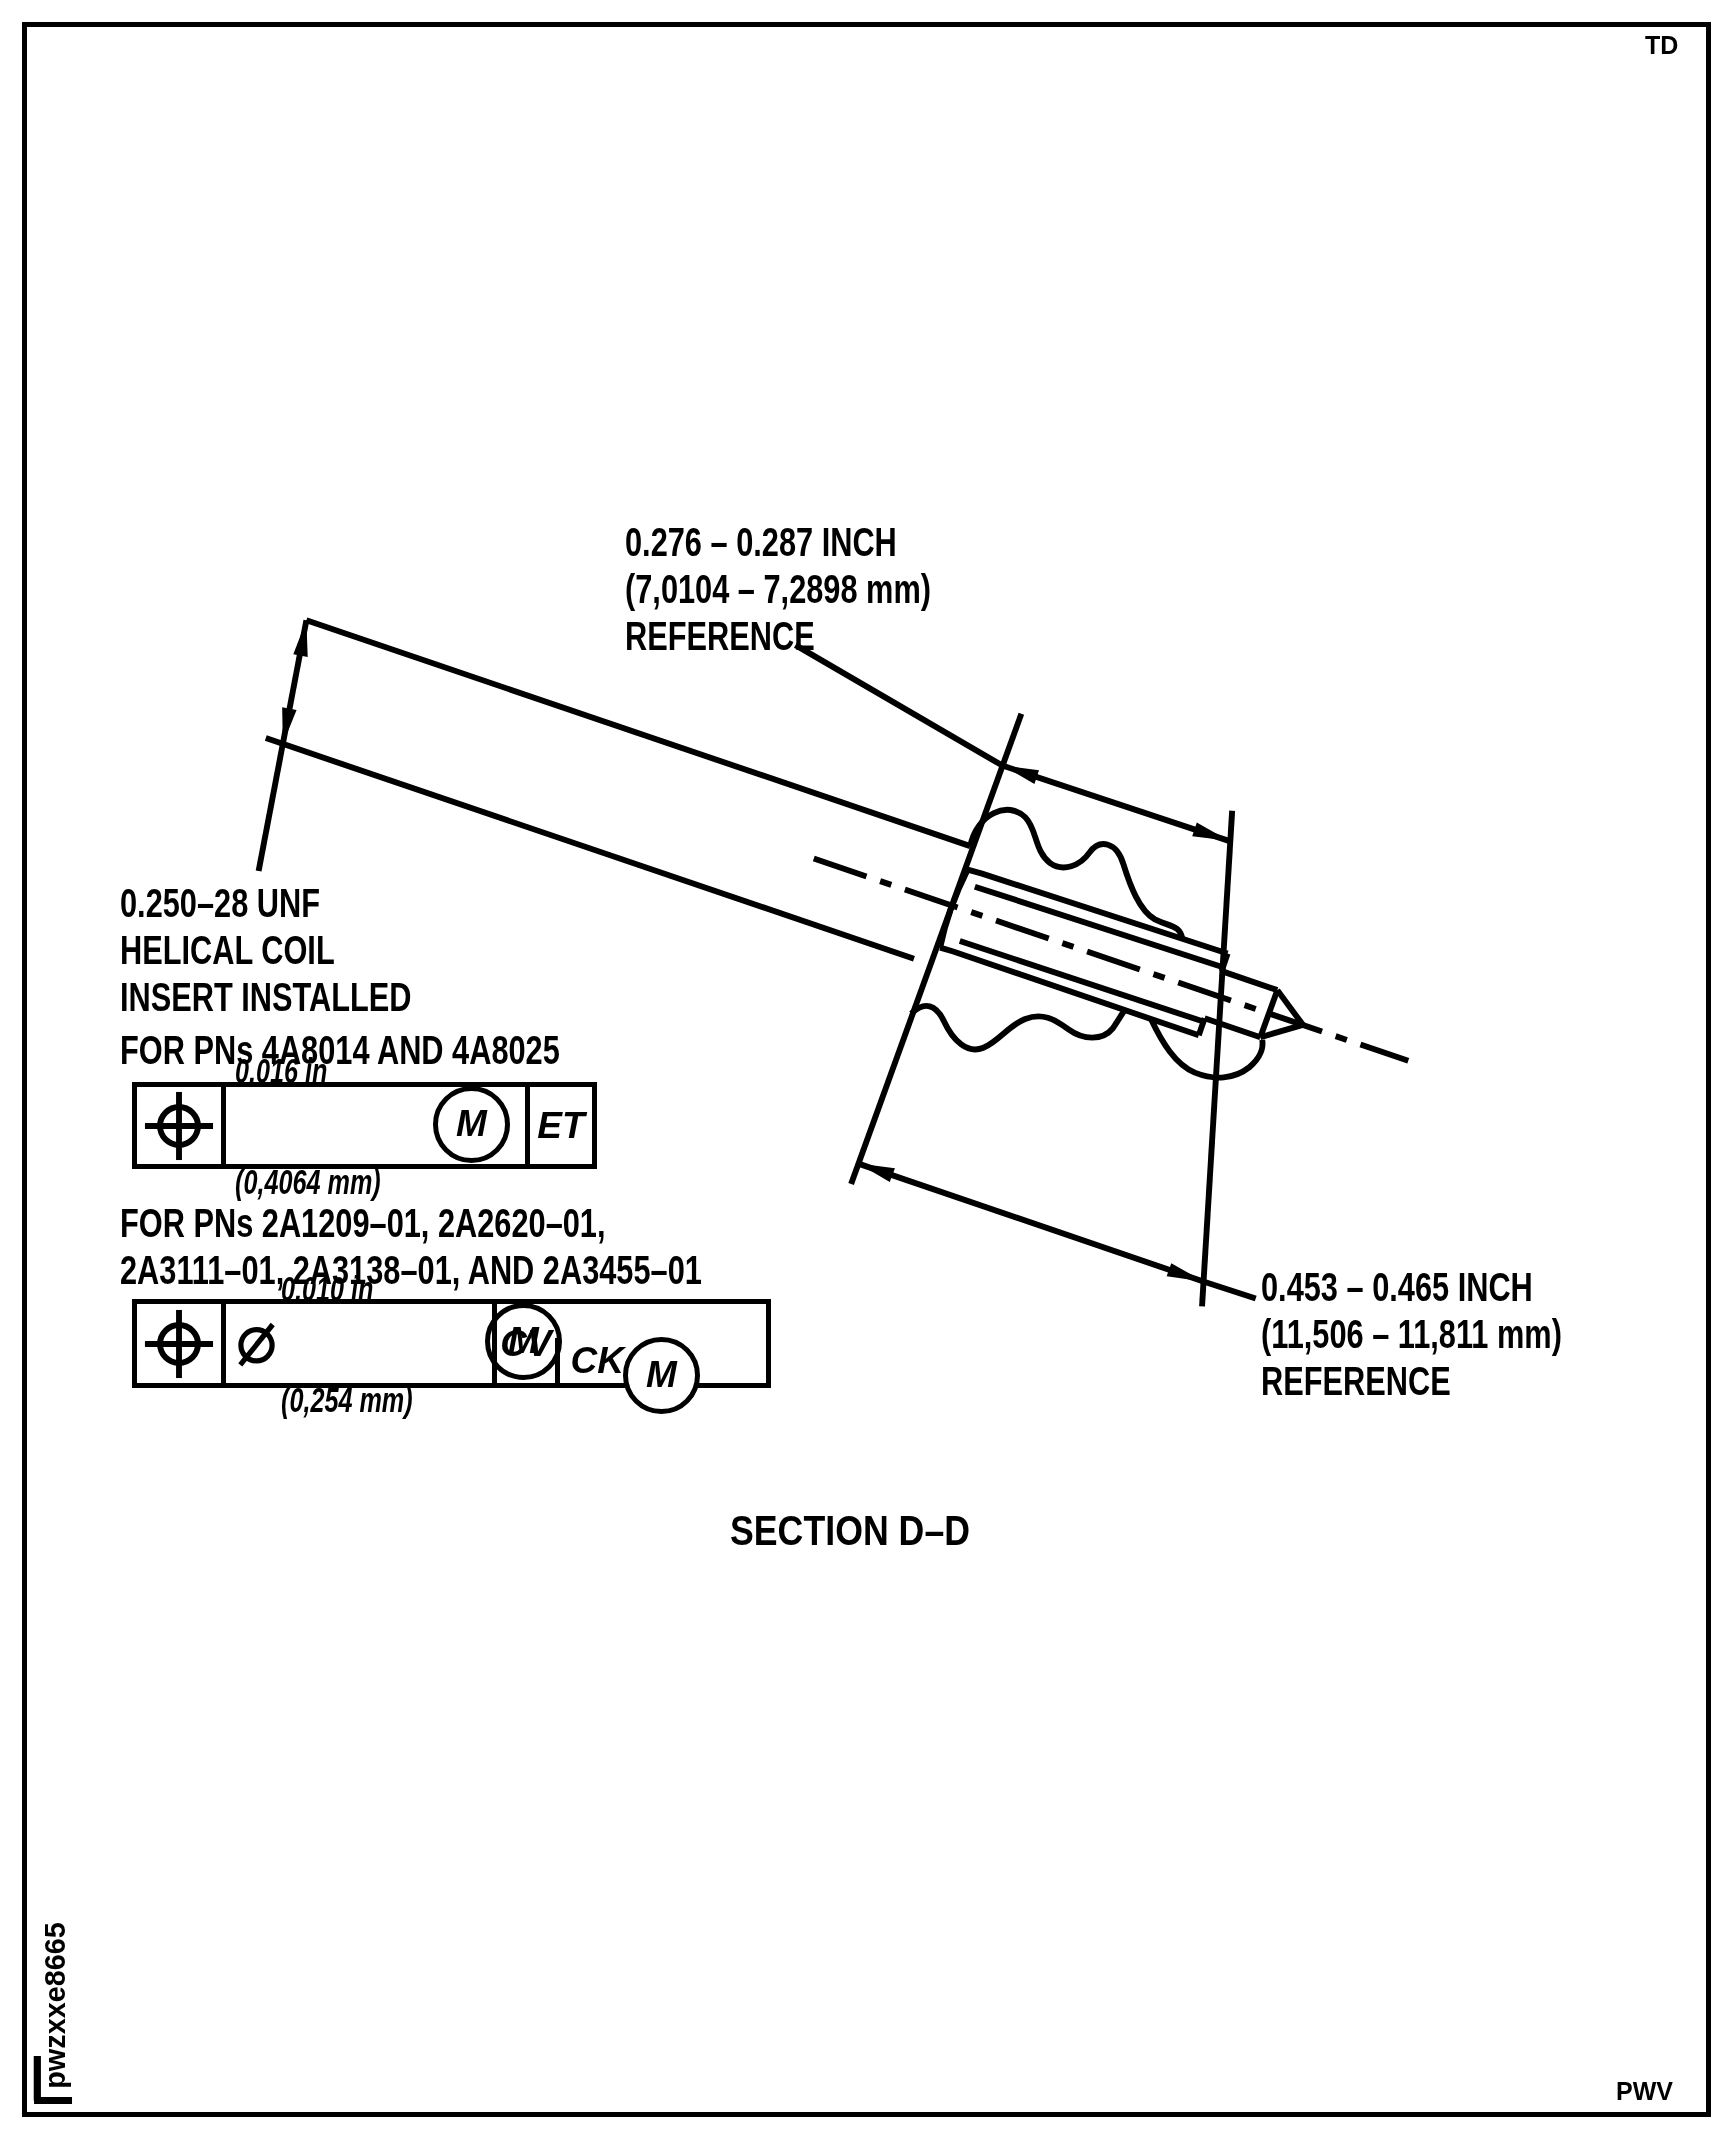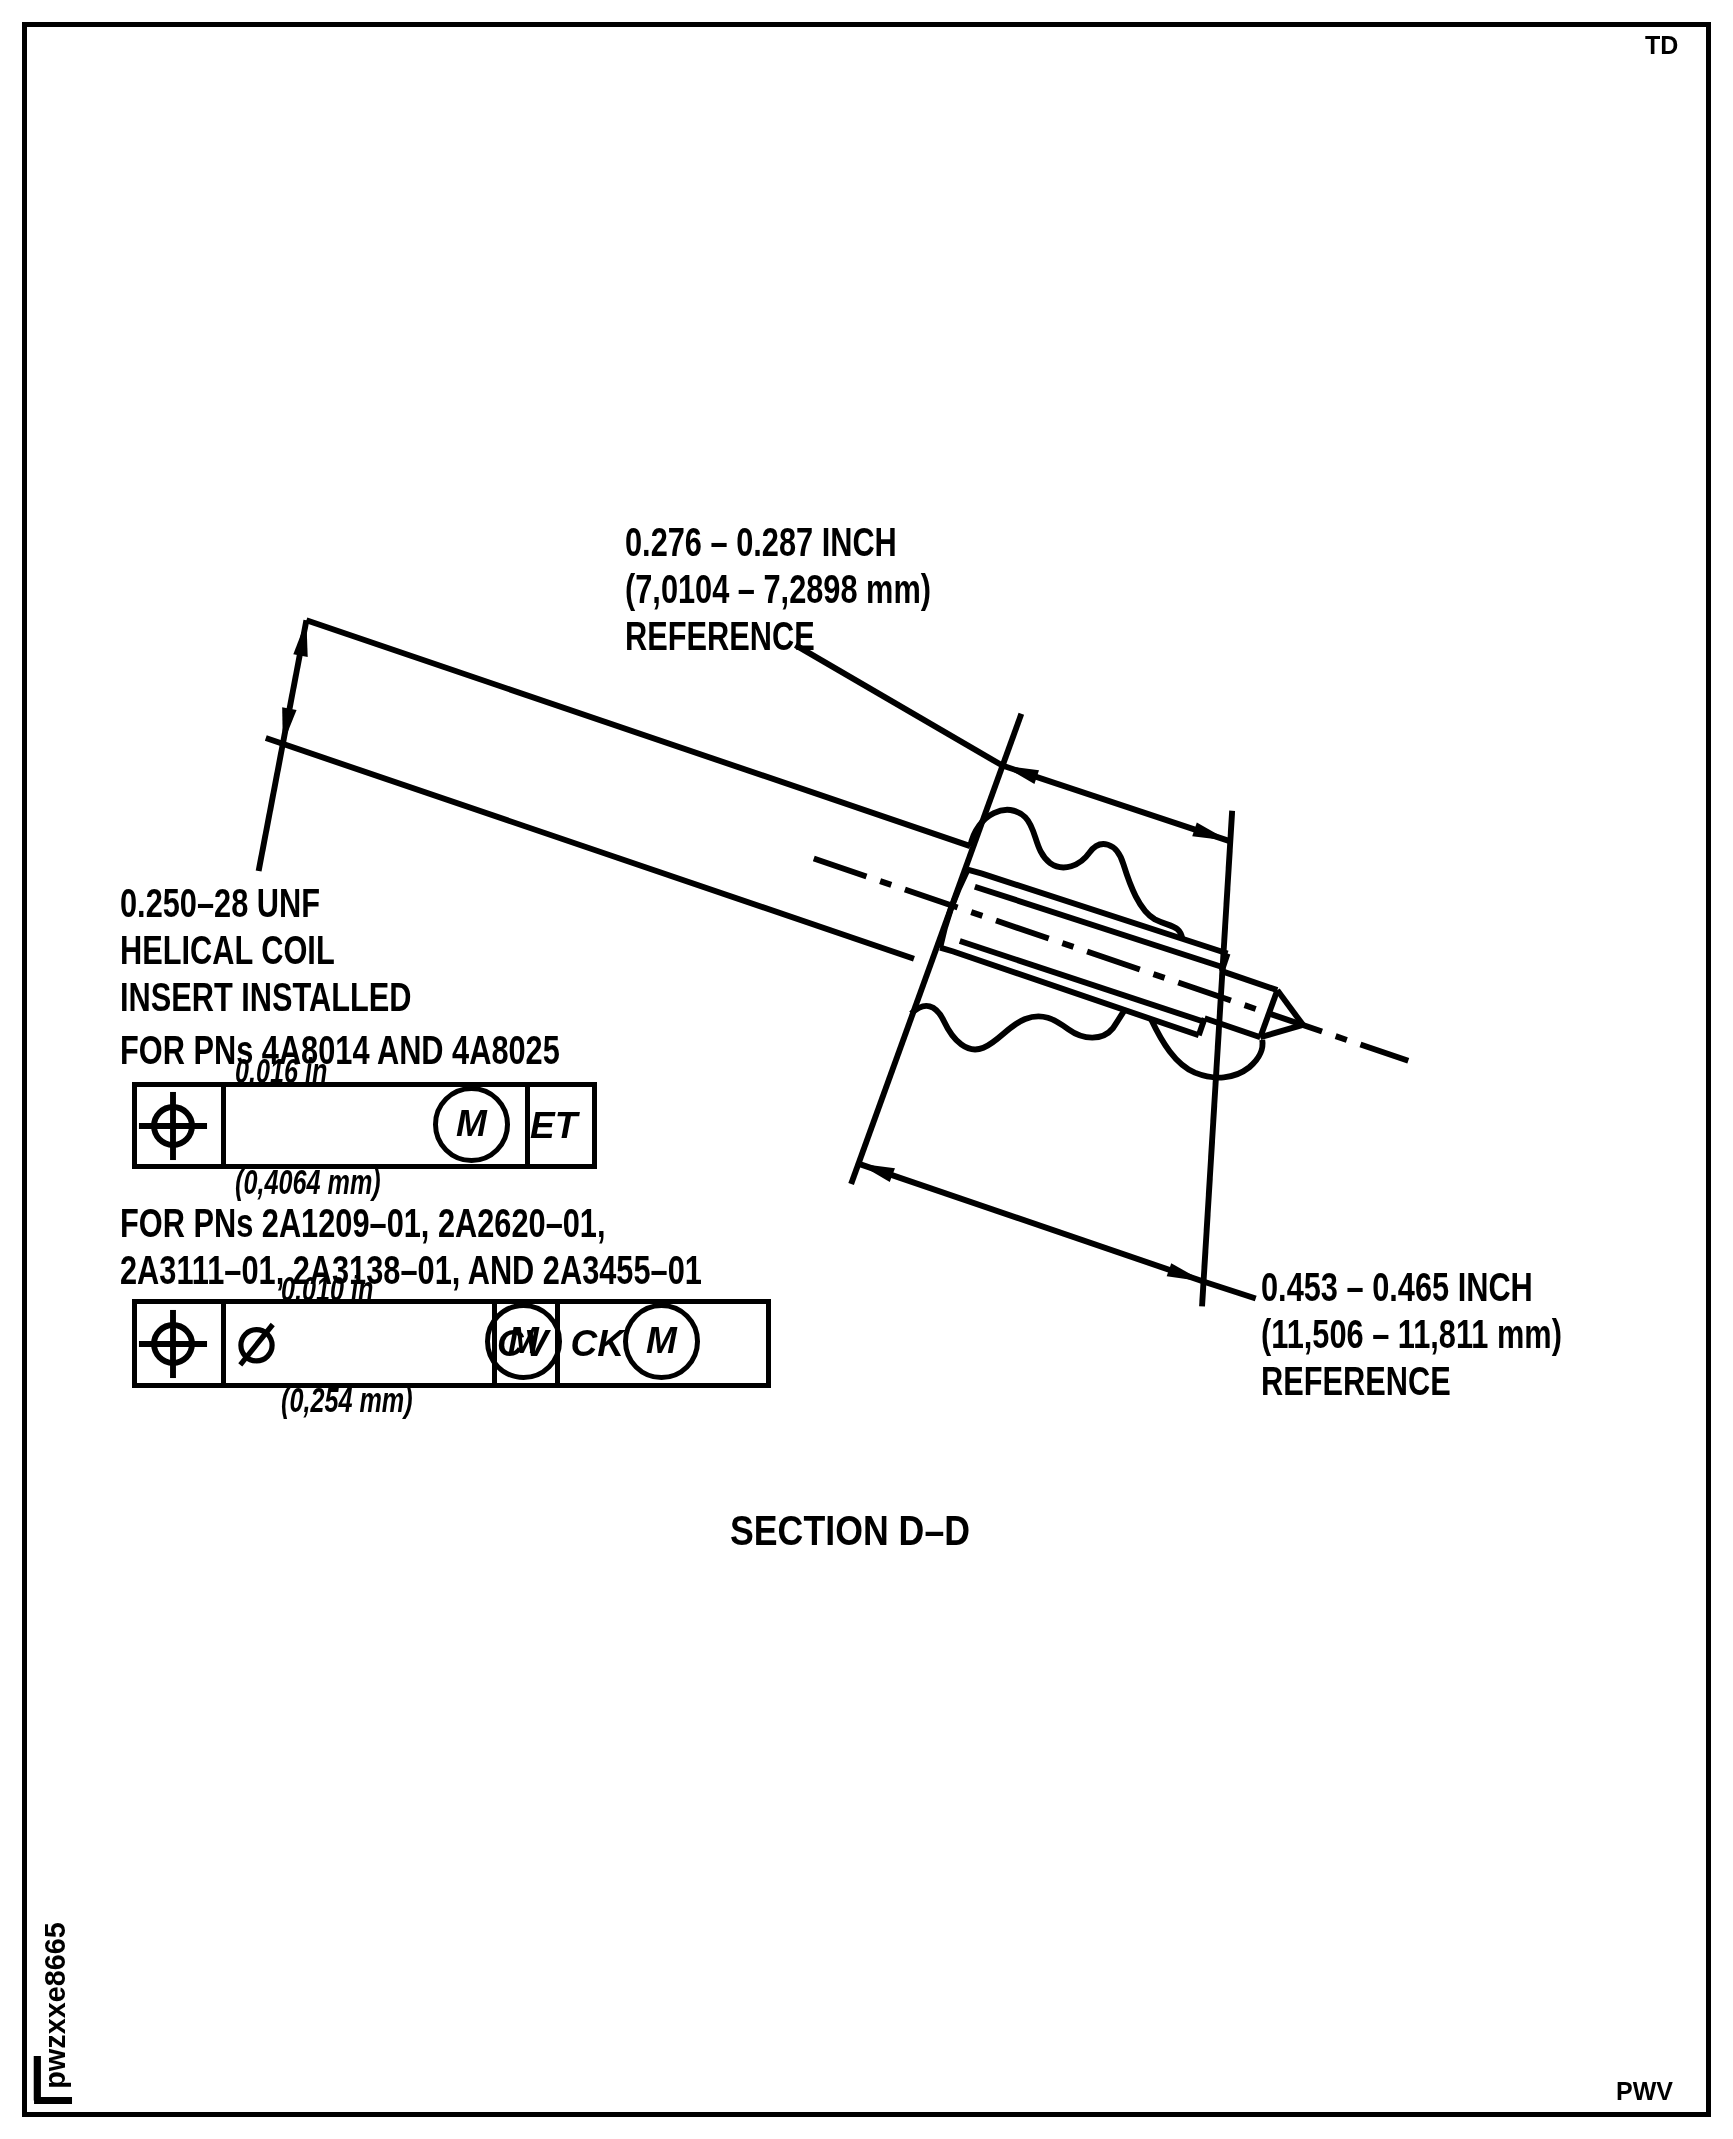--- a/index.html
+++ b/index.html
@@ -23,21 +23,21 @@
   .section-title {
     position:absolute; font-weight:bold; font-size:42px; line-height:42px;
     transform:scaleX(0.85); transform-origin:0 0; white-space:pre;
   }
   
   .fcf {
     position:absolute; display:flex; align-items:stretch;
     border:5.9px solid #000; box-sizing:border-box; background:#fff;font-style:italic;
   }
   .fcf-cell {
-    position:relative; display:flex; align-items:center; 
+    position:relative; display:flex; align-items:center; justify-content:center;
     box-sizing:border-box;
   }
   .fcf-cell + .fcf-cell { border-left:5.9px solid #000; }
   .fcf-tail { font-weight:bold; font-size:37px; }
   .fcf-val {
     font-weight:bold; font-size:35px; line-height:37px; white-space:pre;
     transform:scaleX(0.72); transform-origin:0 50%;
   }
   .mcircle {
     position:absolute; width:77px; height:77px; border:5.9px solid #000;
@@ -193,21 +193,21 @@
         <div>0.010 in</div>
         <div>(0,254 mm)</div>
       </div>
       <div class="mcircle" style="left:259px; top:-1.3px;">
         <span>M</span>
       </div>
     </div>
     <div class="fcf-cell" style="width:63px;">
       <span class="fcf-tail">CV</span>
     </div>
-    <div class="fcf-cell" style="flex:1;">
+    <div class="fcf-cell" style="flex:1;margin-top:34px;">
       <div class="cksym">
         <span class="fcf-tail">CK</span>
         <div class="mcircle" style="left:63px; top:-1.3px;">
           <span>M</span>
         </div>
       </div>
     </div>
   </div>
 
 </div>

